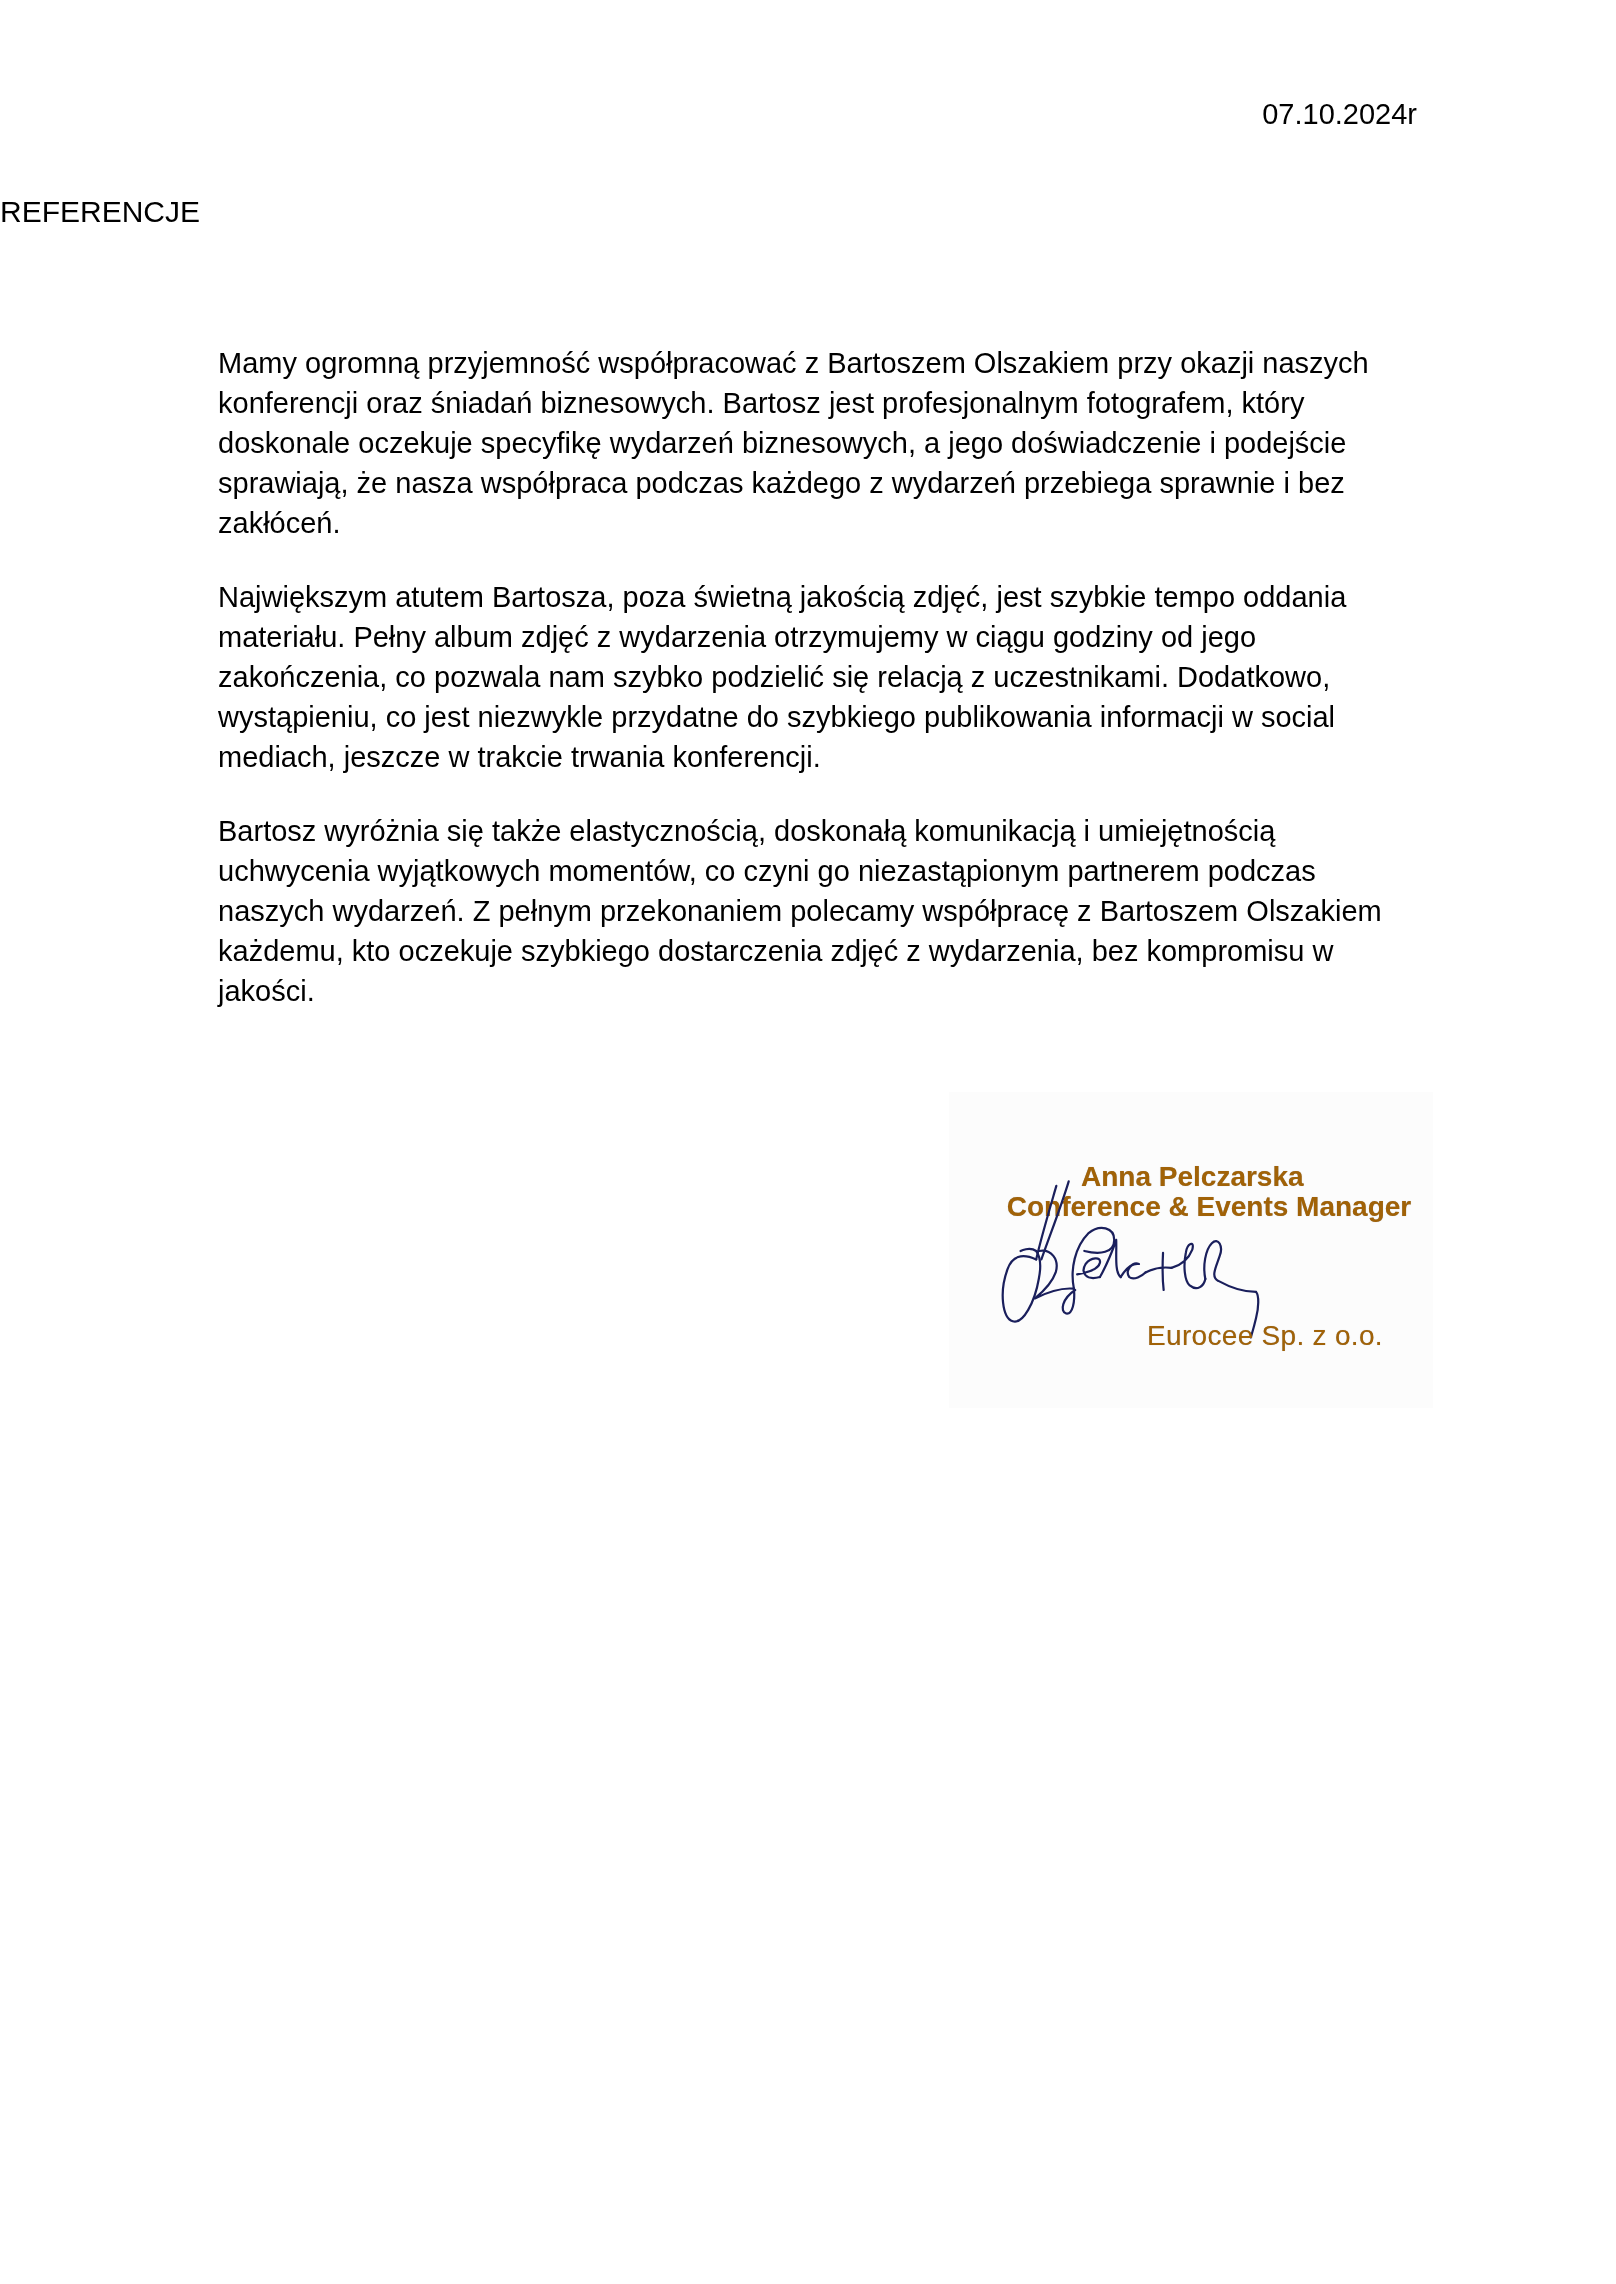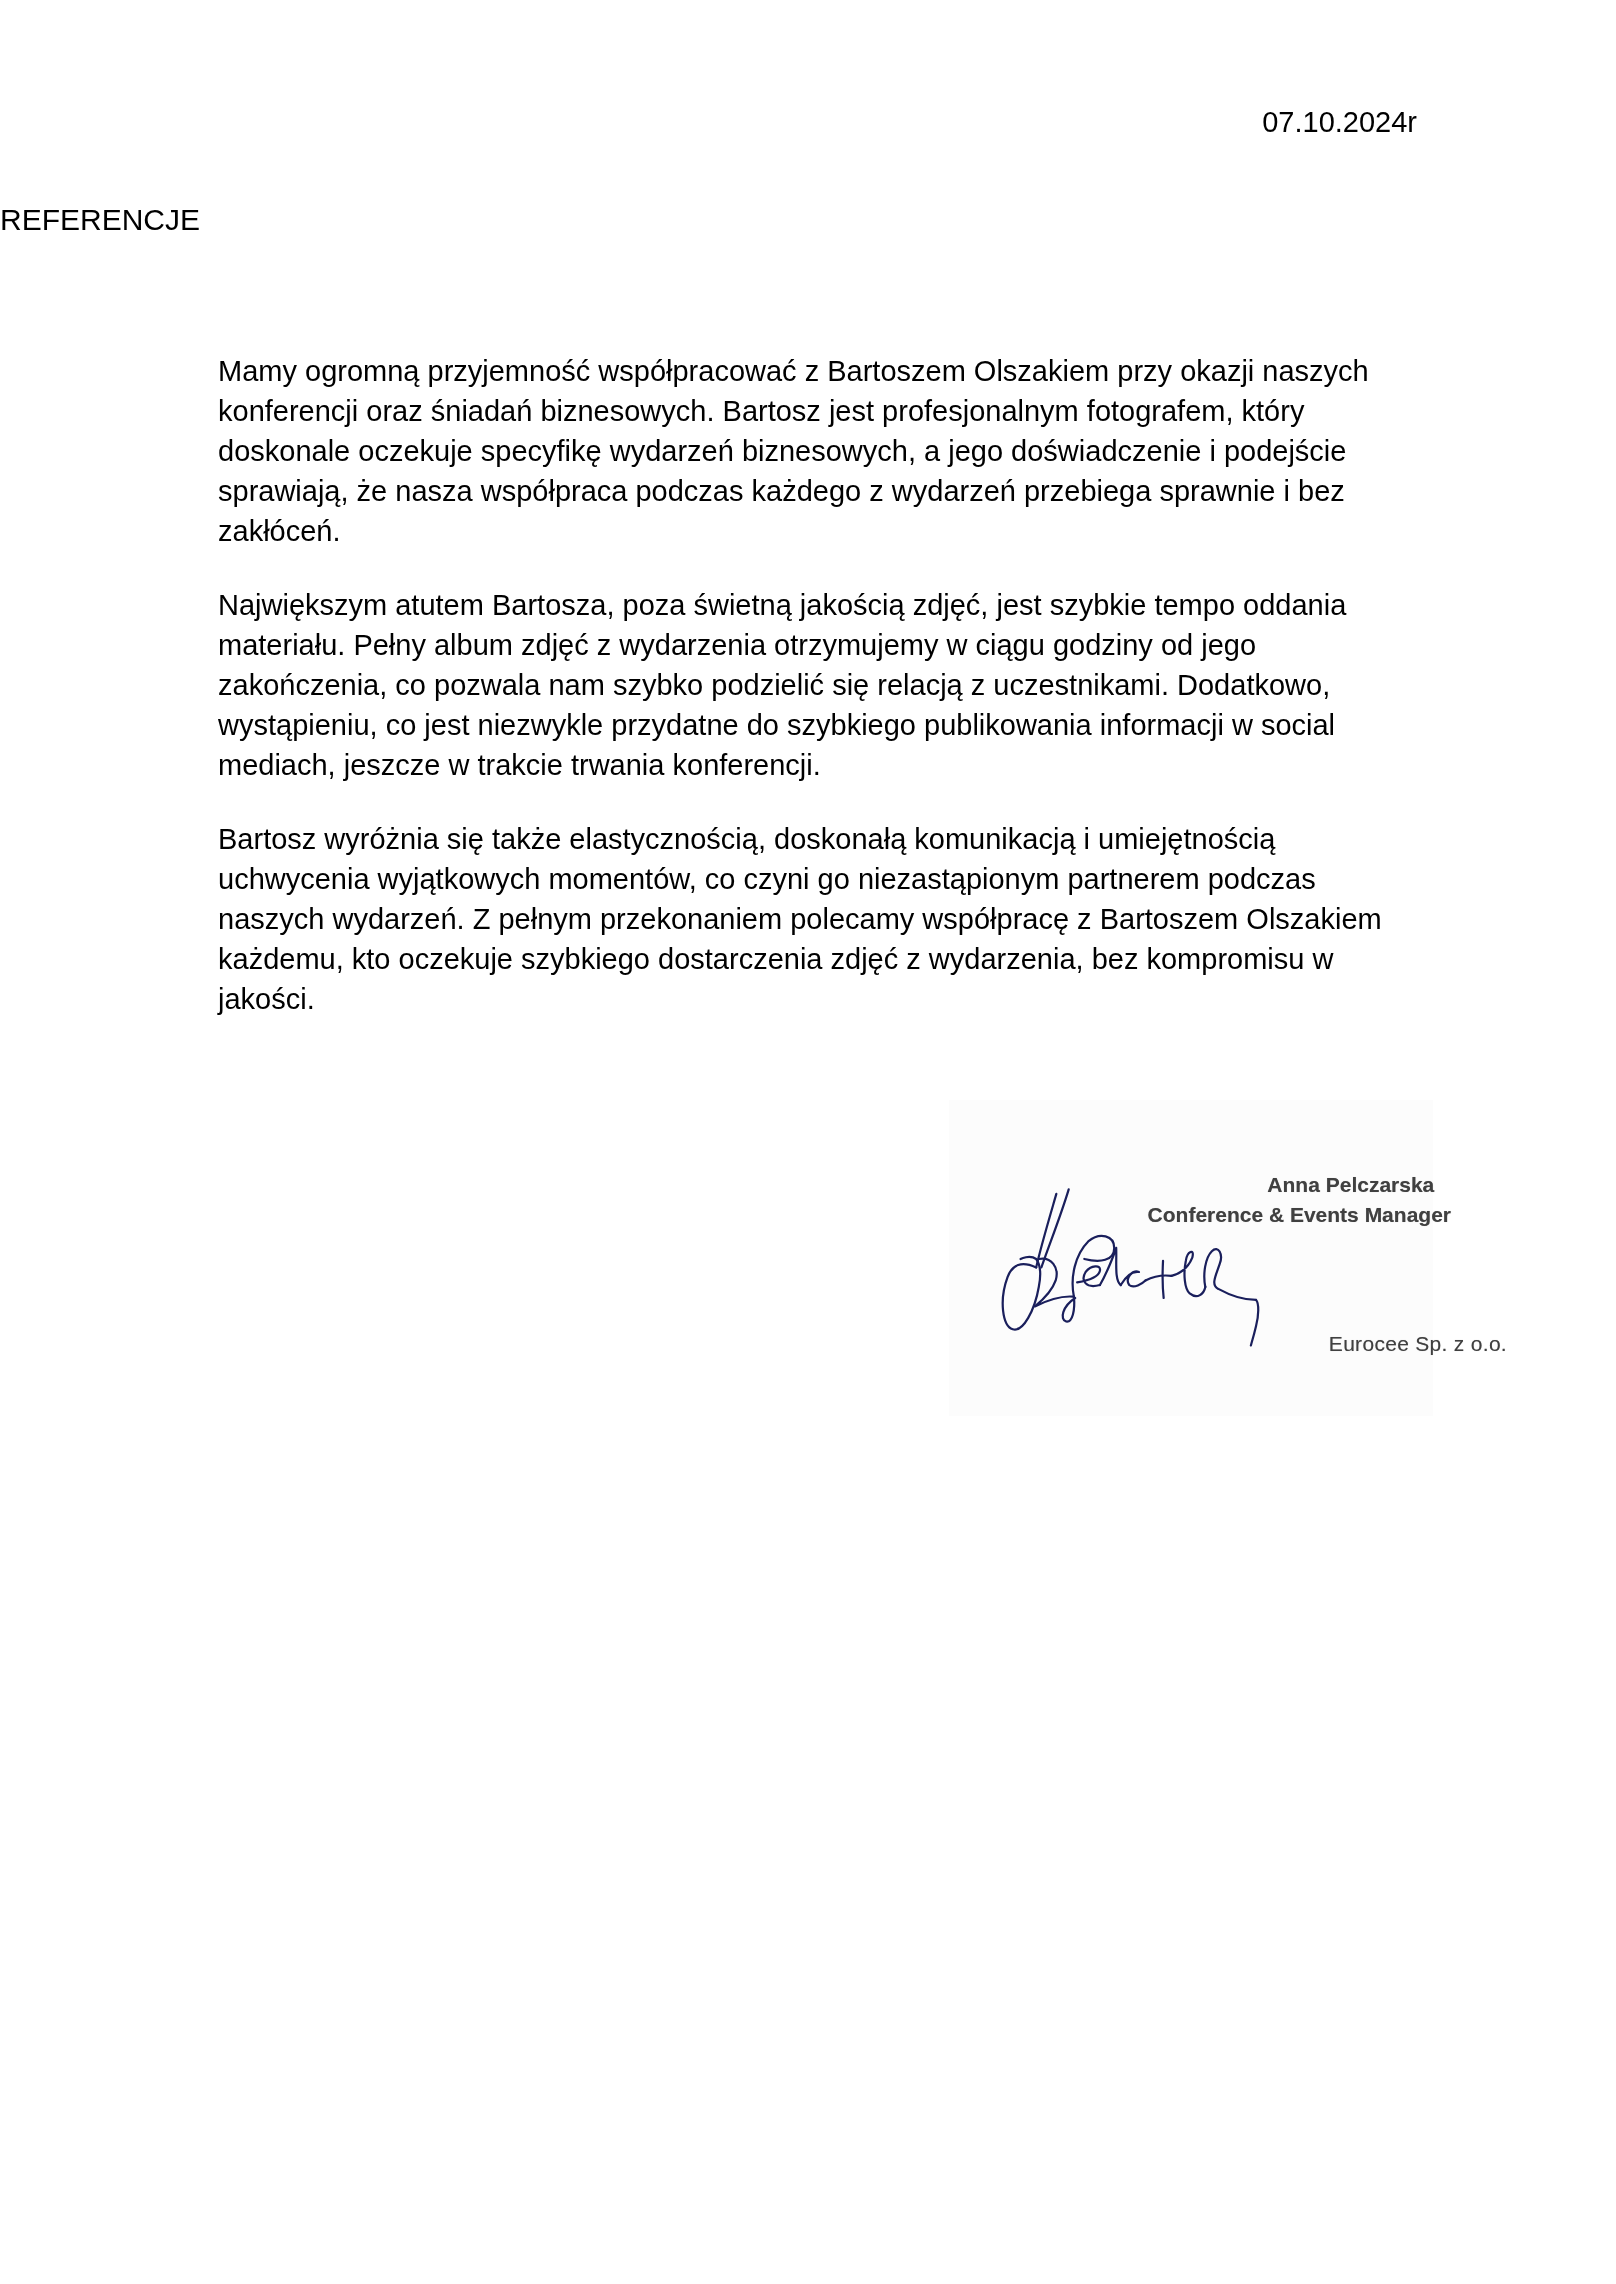--- a/index.html
+++ b/index.html
@@ -10,21 +10,21 @@
     body {
       width: 1617px;
       height: 2284px;
       position: relative;
       overflow: hidden;
       font-family: "Liberation Sans", "DejaVu Sans", sans-serif;
       color: #000000;
     }
     .page {
       position: absolute;
-      left: 0; top: 8px;
+      left: 0; top: 0;
       width: 1617px;
       height: 1972px;
       background: #ffffff;
     }
     .date {
       position: absolute;
       top: 96px;
       right: 200px;
       font-size: 29px;
       line-height: 36px;
@@ -62,24 +62,24 @@
       left: 949px;
       top: 1092px;
       width: 484px;
       height: 316px;
       background: #fcfcfc;
     }
     .sig-name, .sig-role, .sig-company {
       position: absolute;
       left: 0;
       width: 484px;
-      text-align: right;
+      text-align: center;
       white-space: nowrap;
-      color: #404040;
-      font-size: 21px;
+      color: #a16207;
+      font-size: 28px;
       line-height: 26px;
       text-shadow: 0 0 0.7px rgba(0,0,0,0.35);
     }
     .sig-name {
       top: 72px;
       font-weight: bold;
       margin-left: 1.3px;
     }
     .sig-role {
       top: 102px;

